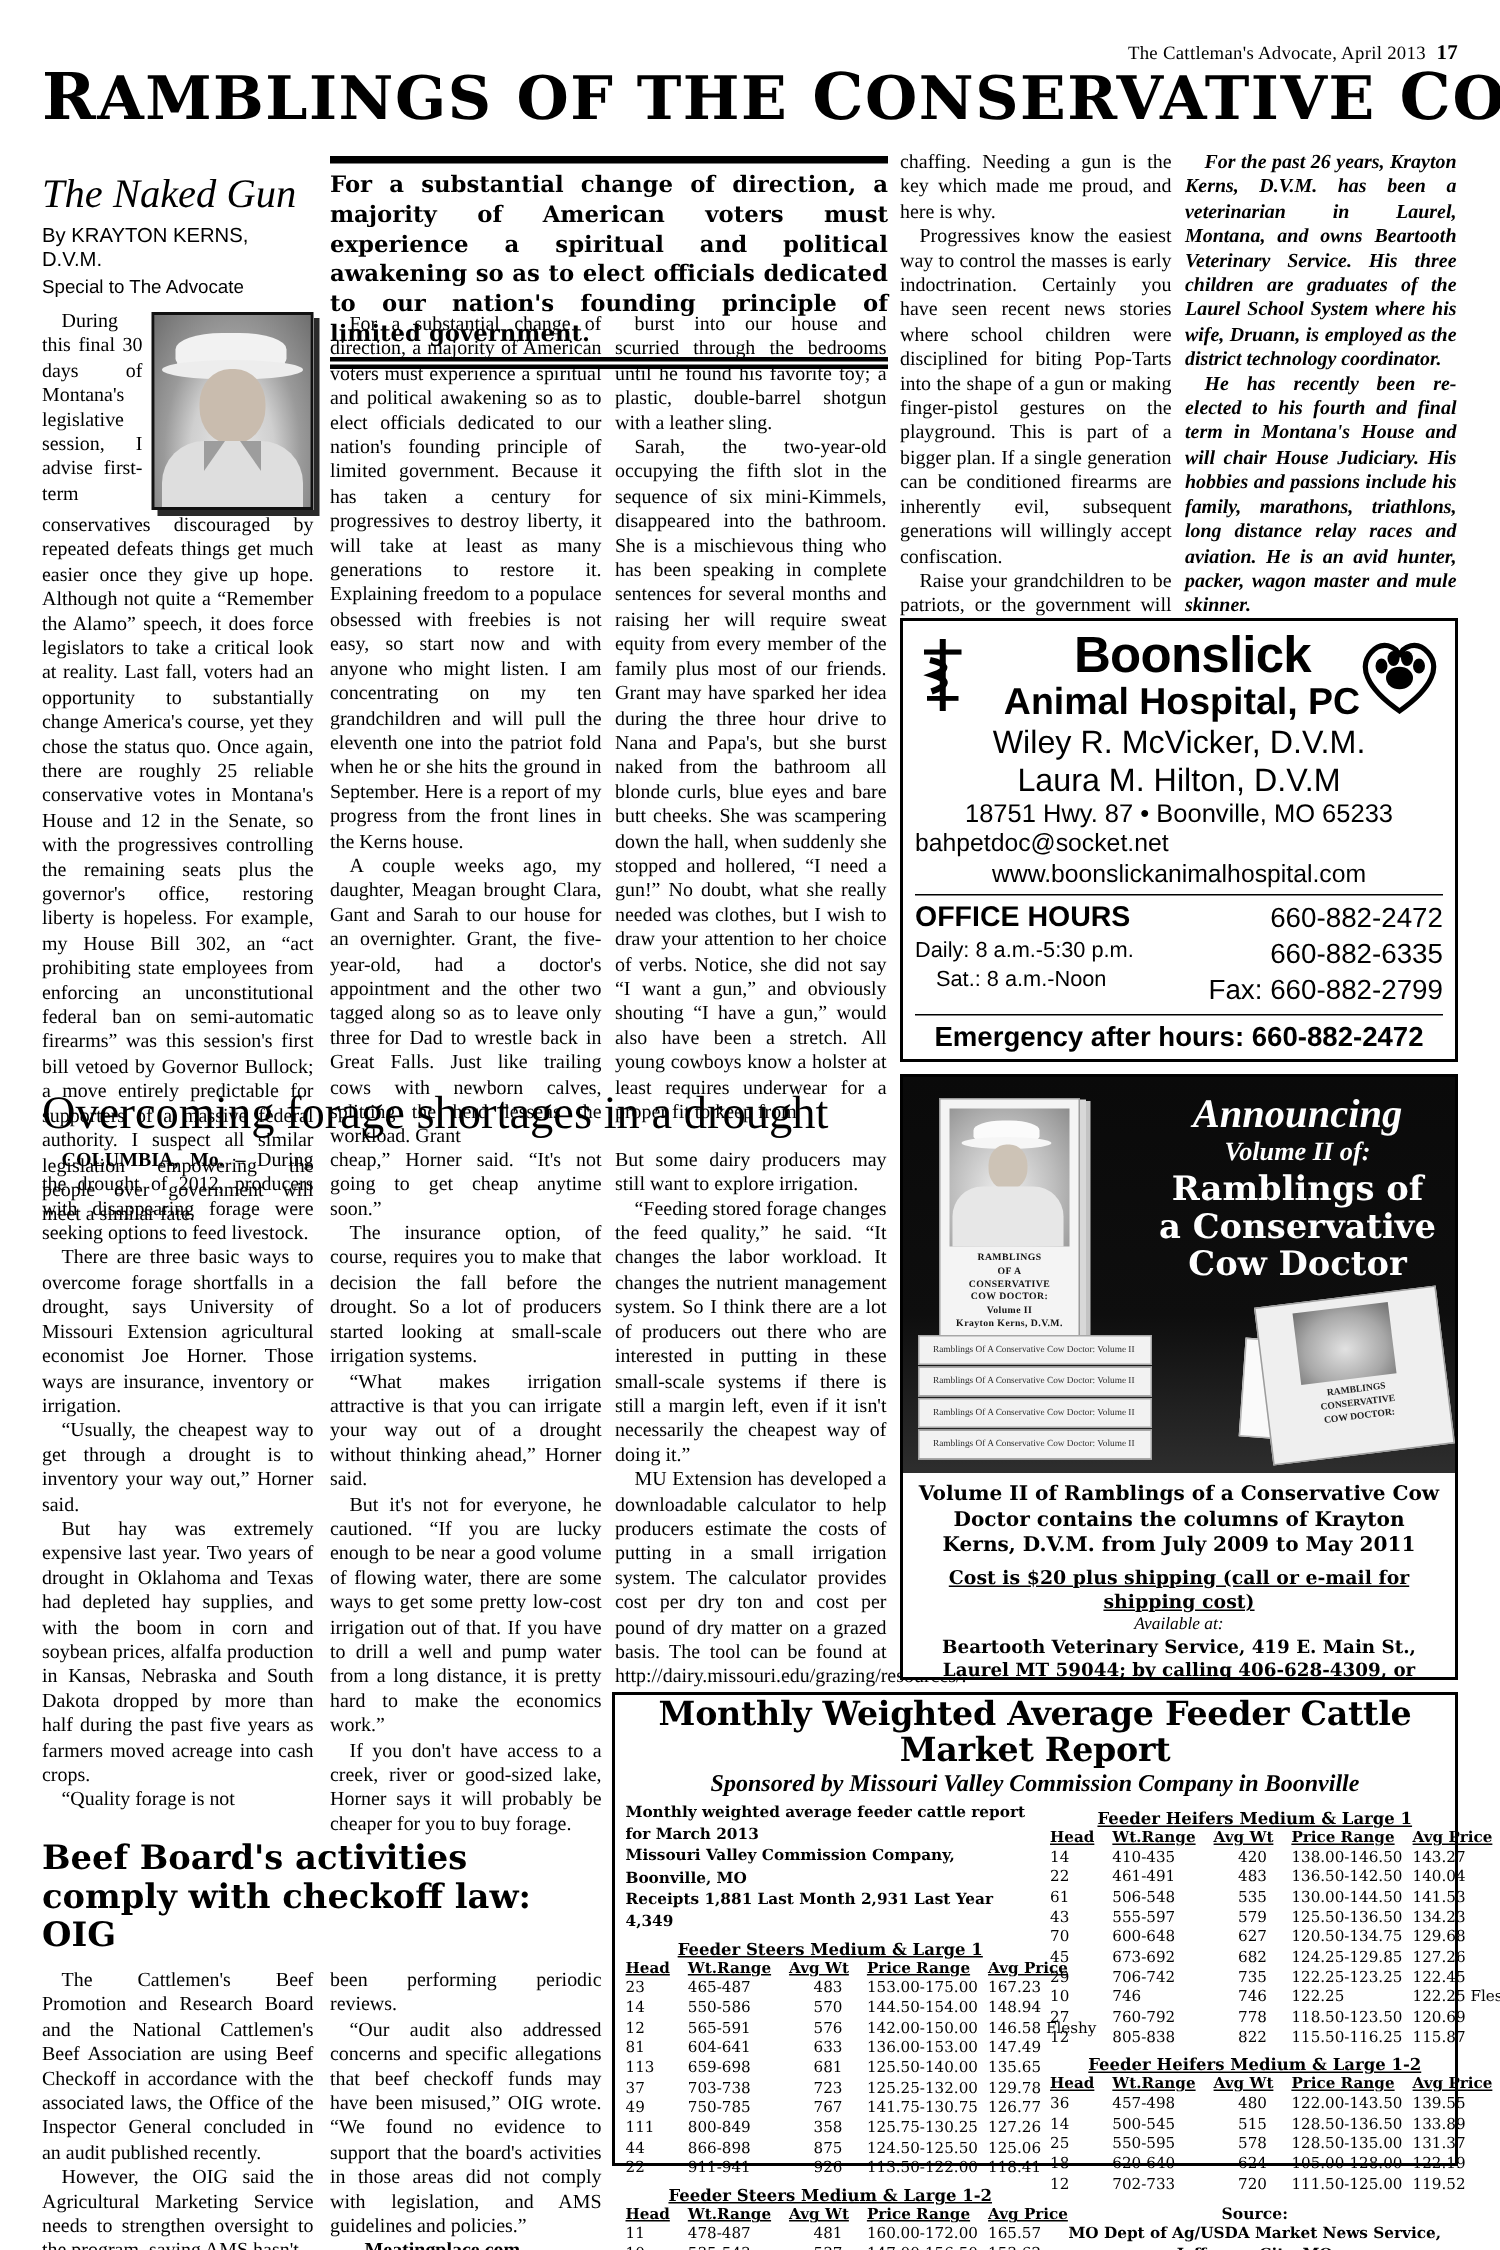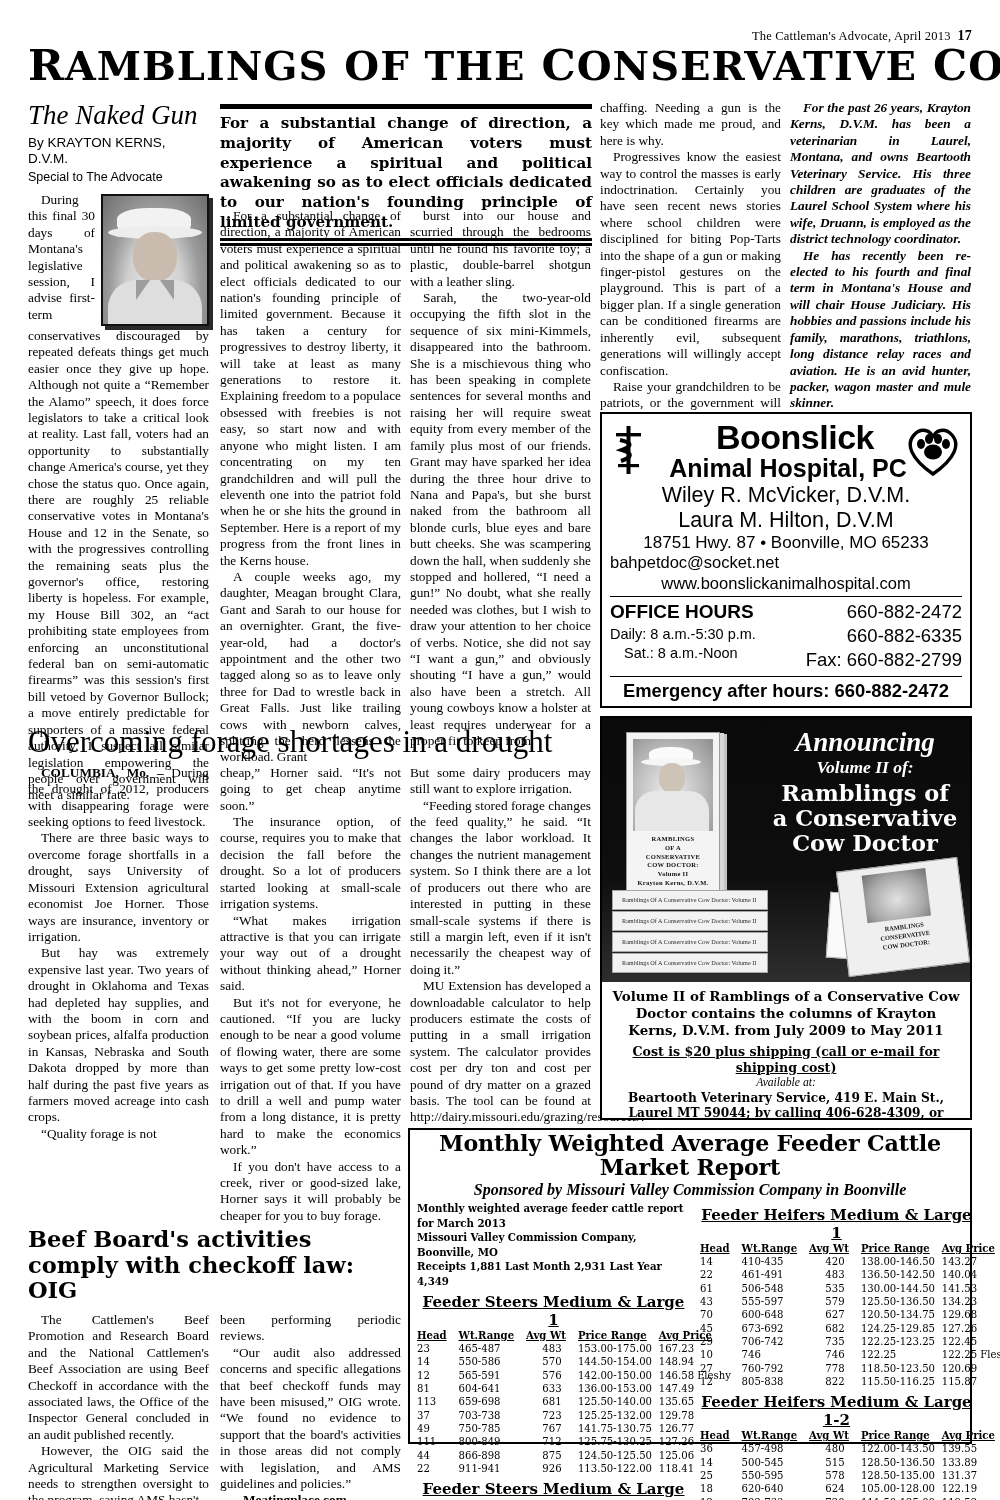--- a/index.html
+++ b/index.html
@@ -34,21 +34,21 @@
 
   
   .art1{position:absolute;top:100px;left:28px;width:944px;height:625px;}
 
   .col{position:absolute;top:0;width:181px;}
   .c1{left:0;}   .c2{left:192px;} .c3{left:382px;} .c4{left:572px;} .c5{left:762px;}
 
   .kicker{
     font-family:"Liberation Serif",serif;
     font-style:italic;font-size:27px;line-height:1;
-    margin:2px 0 6px 0;
+    margin:16px 0 6px 0;
   }
   .byline{
     font-family:"Liberation Sans",sans-serif;
     font-size:13.5px;line-height:1.22;margin:0 0 2px 0;
   }
   .byline2{
     font-family:"Liberation Sans",sans-serif;
     font-size:12.5px;line-height:1.2;margin:0 0 7px 0;
   }
   p.body{
@@ -218,21 +218,21 @@
     position:absolute;left:408px;top:1128px;width:564px;height:316px;
     border:2px solid #000;background:#fff;box-sizing:border-box;
     font-family:"DejaVu Serif",serif;padding:2px 7px 4px 7px;
   }
   .mk-title{font-weight:bold;font-size:22.2px;text-align:center;line-height:1.08;letter-spacing:-.2px;}
   .mk-sub{font-style:italic;font-weight:bold;font-size:16px;text-align:center;line-height:1.2;margin-bottom:2px;
     font-family:"Liberation Serif",serif;}
   .mk-cols{display:flex;gap:10px;}
   .mk-col{width:50%;}
   .mk-meta{font-weight:bold;font-size:10.2px;line-height:1.42;}
-  .mk-sect{font-weight:bold;font-size:15px;text-align:center;text-decoration:underline;margin:5px 0 1px 0;}
+  .mk-sect{font-weight:bold;font-size:11px;text-align:center;text-decoration:underline;margin:5px 0 1px 0;}
   table.mk{width:100%;border-collapse:collapse;font-size:10.1px;}
   table.mk th{font-weight:bold;text-decoration:underline;padding:0 12px 1px 0;text-align:left;white-space:nowrap;}
   table.mk td{padding:0;white-space:nowrap;line-height:1.32;}
   .ch{width:30px;} .cw{width:62px;} .ca{width:42px;} .cp{width:88px;} .cv{width:auto;}
   th.ca,td.ca{text-align:center;}
   .mk-src{text-align:center;font-weight:bold;font-size:10.2px;line-height:1.35;margin-top:6px;}
   .mk-src .lbl{font-size:10.4px;}
 </style>
 </head>
 <body>
@@ -330,20 +330,21 @@
     <div class="bs-hr"></div>
     <div class="bs-emerg">Emergency after hours: 660-882-2472</div>
   </div>
 
   <div class="art2">
     <h2 class="hl2">Overcoming forage shortages in a drought</h2>
     <div class="a2cols">
       <div class="a2c c1">
         <p class="body"><span class="lead">COLUMBIA, Mo. – </span><span>During the drought of 2012, producers with disappearing forage were seeking options to feed livestock.</span></p>
         <p class="body">There are three basic ways to overcome forage shortfalls in a drought, says University of Missouri Extension agricultural economist Joe Horner. Those ways are insurance, inventory or irrigation.</p>
+        <p class="body">“Usually, the cheapest way to get through a drought is to inventory your way out,” Horner said.</p>
         <p class="body">But hay was extremely expensive last year. Two years of drought in Oklahoma and Texas had depleted hay supplies, and with the boom in corn and soybean prices, alfalfa production in Kansas, Nebraska and South Dakota dropped by more than half during the past five years as farmers moved acreage into cash crops.</p>
         <p class="body">“Quality forage is not</p>
       </div>
       <div class="a2c c2">
         <p class="body noind">cheap,” Horner said. “It's not going to get cheap anytime soon.”</p>
         <p class="body">The insurance option, of course, requires you to make that decision the fall before the drought. So a lot of producers started looking at small-scale irrigation systems.</p>
         <p class="body">“What makes irrigation attractive is that you can irrigate your way out of a drought without thinking ahead,” Horner said.</p>
         <p class="body">But it's not for everyone, he cautioned. “If you are lucky enough to be near a good volume of flowing water, there are some ways to get some pretty low-cost irrigation out of that. If you have to drill a well and pump water from a long distance, it is pretty hard to make the economics work.”</p>
         <p class="body">If you don't have access to a creek, river or good-sized lake, Horner says it will probably be cheaper for you to buy forage.</p>
       </div>
@@ -486,21 +487,21 @@
               <tr>
                 <td class="ch">49</td>
                 <td class="cw">750-785</td>
                 <td class="ca">767</td>
                 <td class="cp">141.75-130.75</td>
                 <td class="cv">126.77</td>
               </tr>
               <tr>
                 <td class="ch">111</td>
                 <td class="cw">800-849</td>
-                <td class="ca">712</td>
+                <td class="ca">358</td>
                 <td class="cp">125.75-130.25</td>
                 <td class="cv">127.26</td>
               </tr>
               <tr>
                 <td class="ch">44</td>
                 <td class="cw">866-898</td>
                 <td class="ca">875</td>
                 <td class="cp">124.50-125.50</td>
                 <td class="cv">125.06</td>
               </tr>

